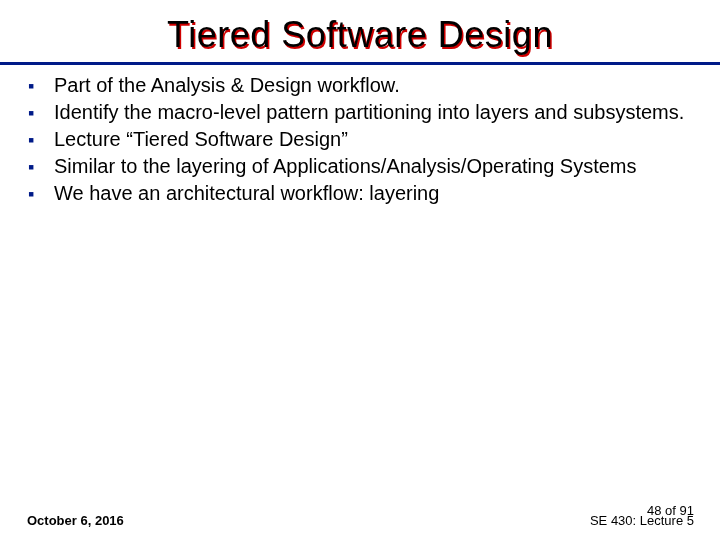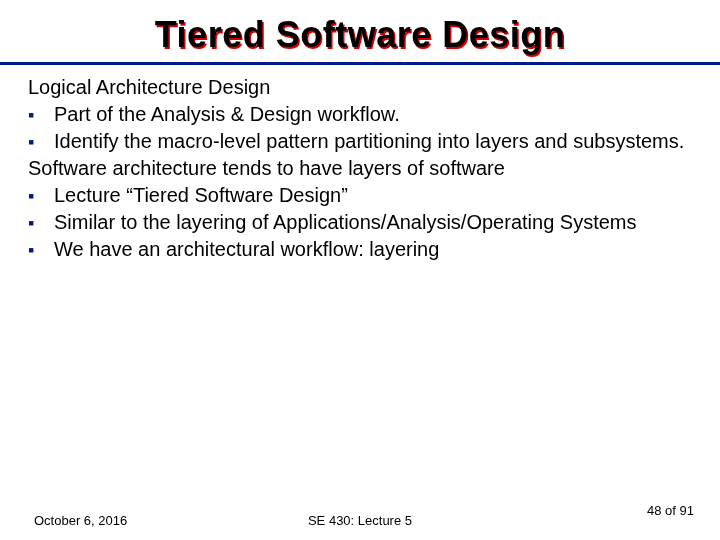--- a/index.html
+++ b/index.html
@@ -13,21 +13,21 @@
     overflow: hidden;
   }
   .slide {
     width: 100%;
     height: 100%;
     position: relative;
     padding-top: 14px;
   }
   .title {
     font-size: 36px;
-    font-weight: 700;
+    font-weight: 400;
     color: #000;
     text-align: center;
     text-shadow: 1.5px 1.5px 0 #d00000;
     letter-spacing: 0.5px;
     padding-bottom: 6px;
   }
   .divider {
     border: none;
     border-top: 3px solid #001a88;
     margin: 0;
@@ -60,47 +60,45 @@
   }
   .footer {
     position: absolute;
     bottom: 12px;
     left: 0;
     right: 0;
     padding: 0 26px;
     font-size: 13px;
     color: #000;
   }
-  .footer-left { position: absolute; left: 34px; bottom: 0; }
-  .footer-center { text-align: center; }
+  .footer-left { position: absolute; left: 27px; bottom: 0; font-weight: bold; }
+  .footer-center { text-align: right; }
   .footer-right { position: absolute; right: 26px; bottom: 10px; }
 </style>
 </head>
 <body>
 
 <div class="slide">
 
   <div class="title">Tiered Software Design</div>
   <hr class="divider">
 
   <div class="content">
 
-    <div class="section-label">Logical Architecture Design</div>
 
     <div class="bullet-row">
       <span class="bullet">▪</span>
       <span class="bullet-text">Part of the Analysis &amp; Design workflow.</span>
     </div>
 
     <div class="bullet-row">
       <span class="bullet">▪</span>
       <span class="bullet-text">Identify the macro-level pattern partitioning into layers and subsystems.</span>
     </div>
 
-    <div class="section-label">Software architecture tends to have layers of software</div>
 
     <div class="bullet-row">
       <span class="bullet">▪</span>
       <span class="bullet-text">Lecture “Tiered Software Design”</span>
     </div>
 
     <div class="bullet-row">
       <span class="bullet">▪</span>
       <span class="bullet-text">Similar to the layering of Applications/Analysis/Operating Systems</span>
     </div>

